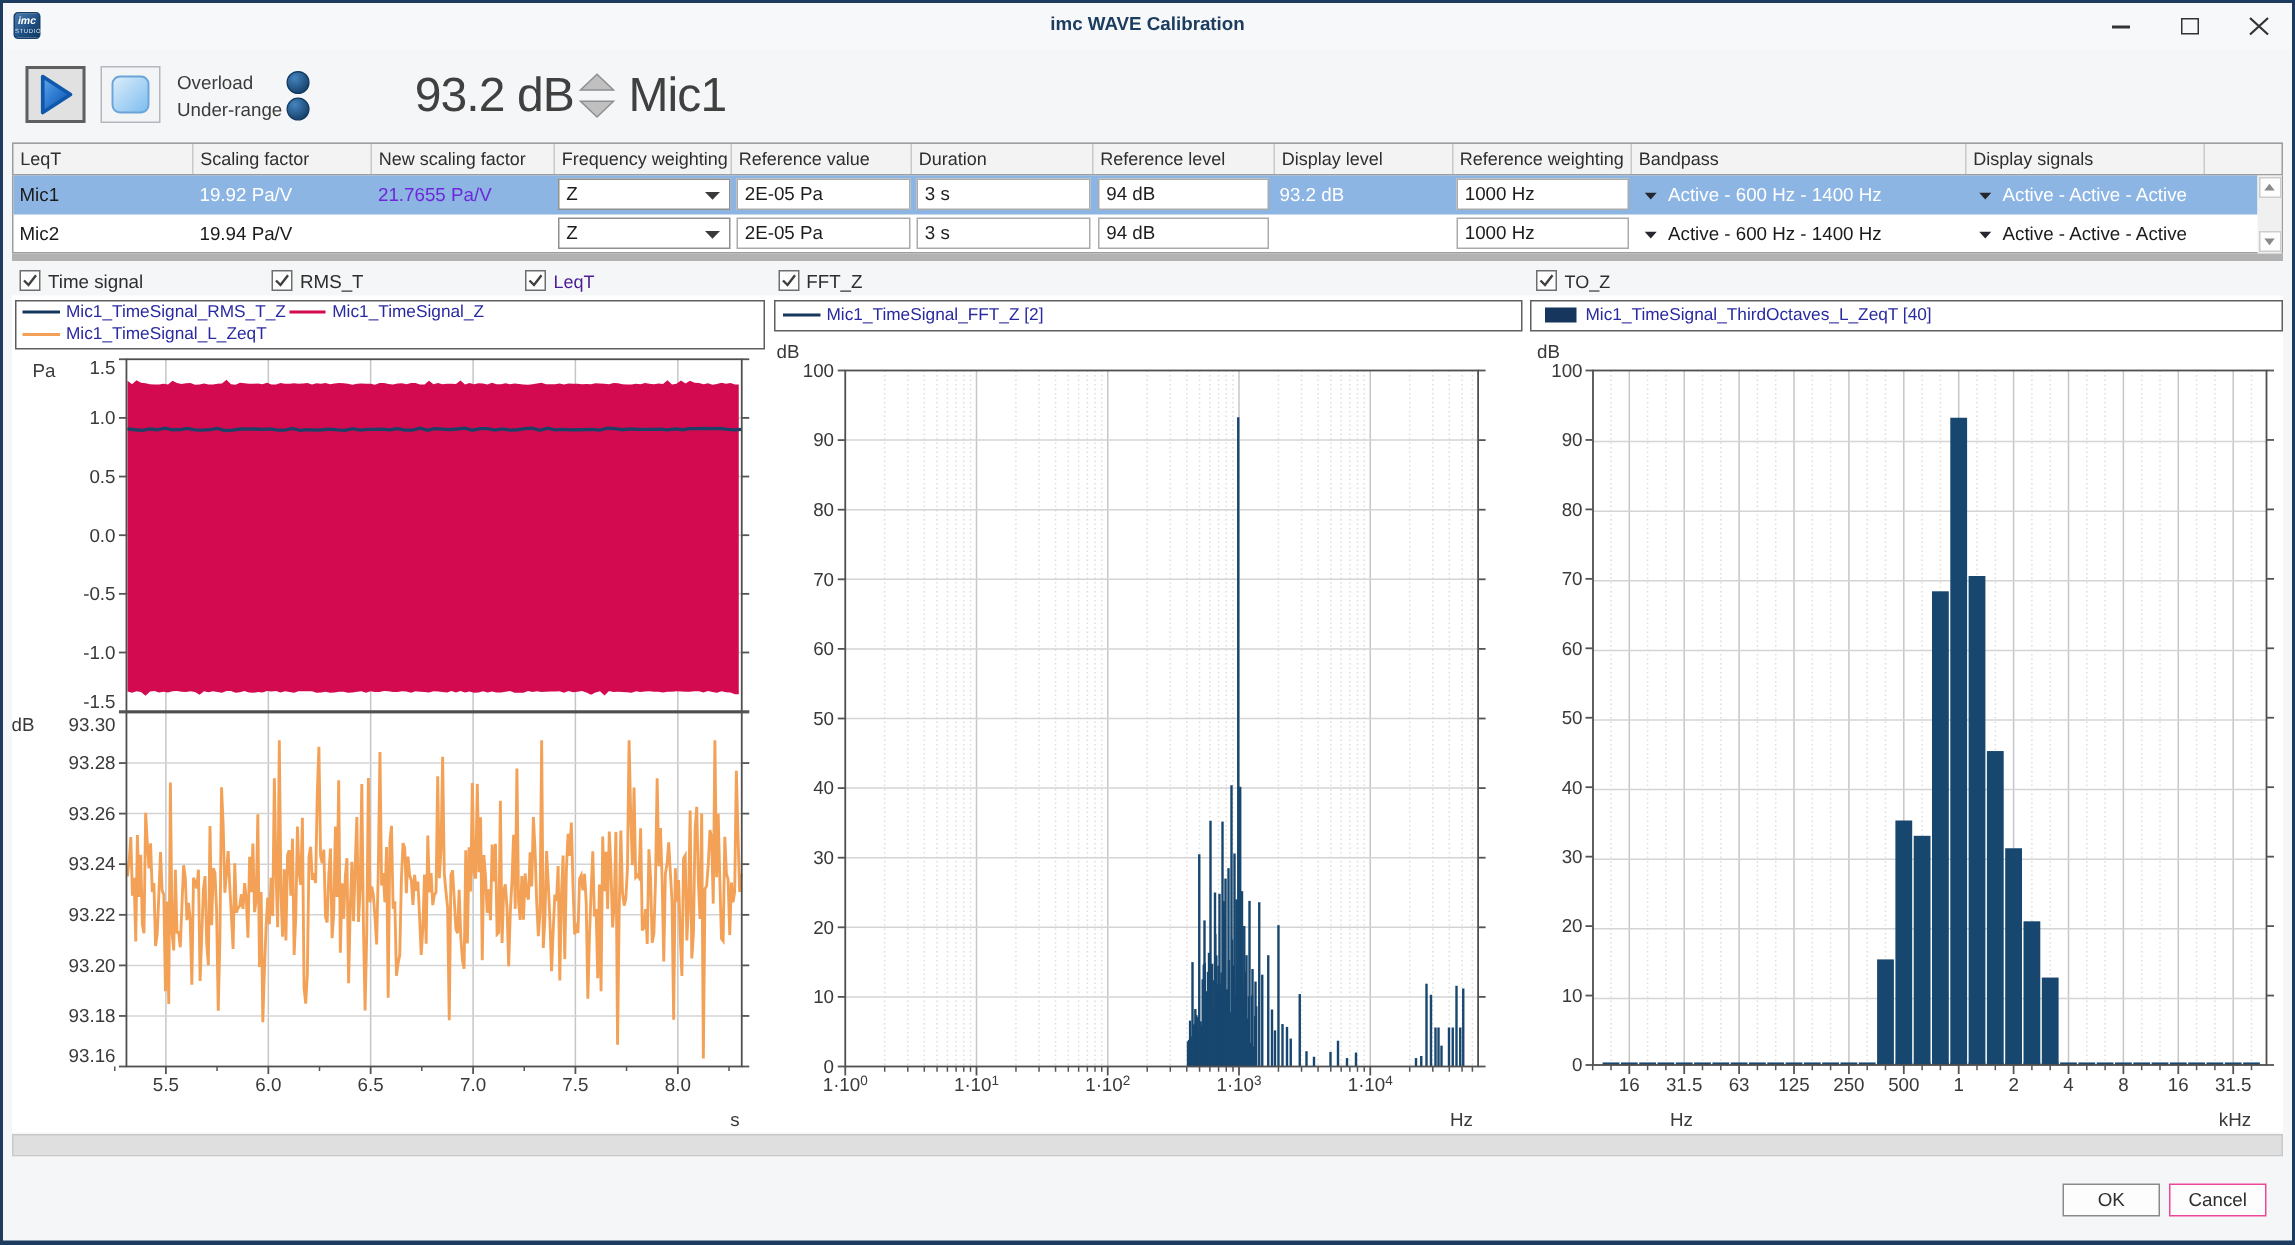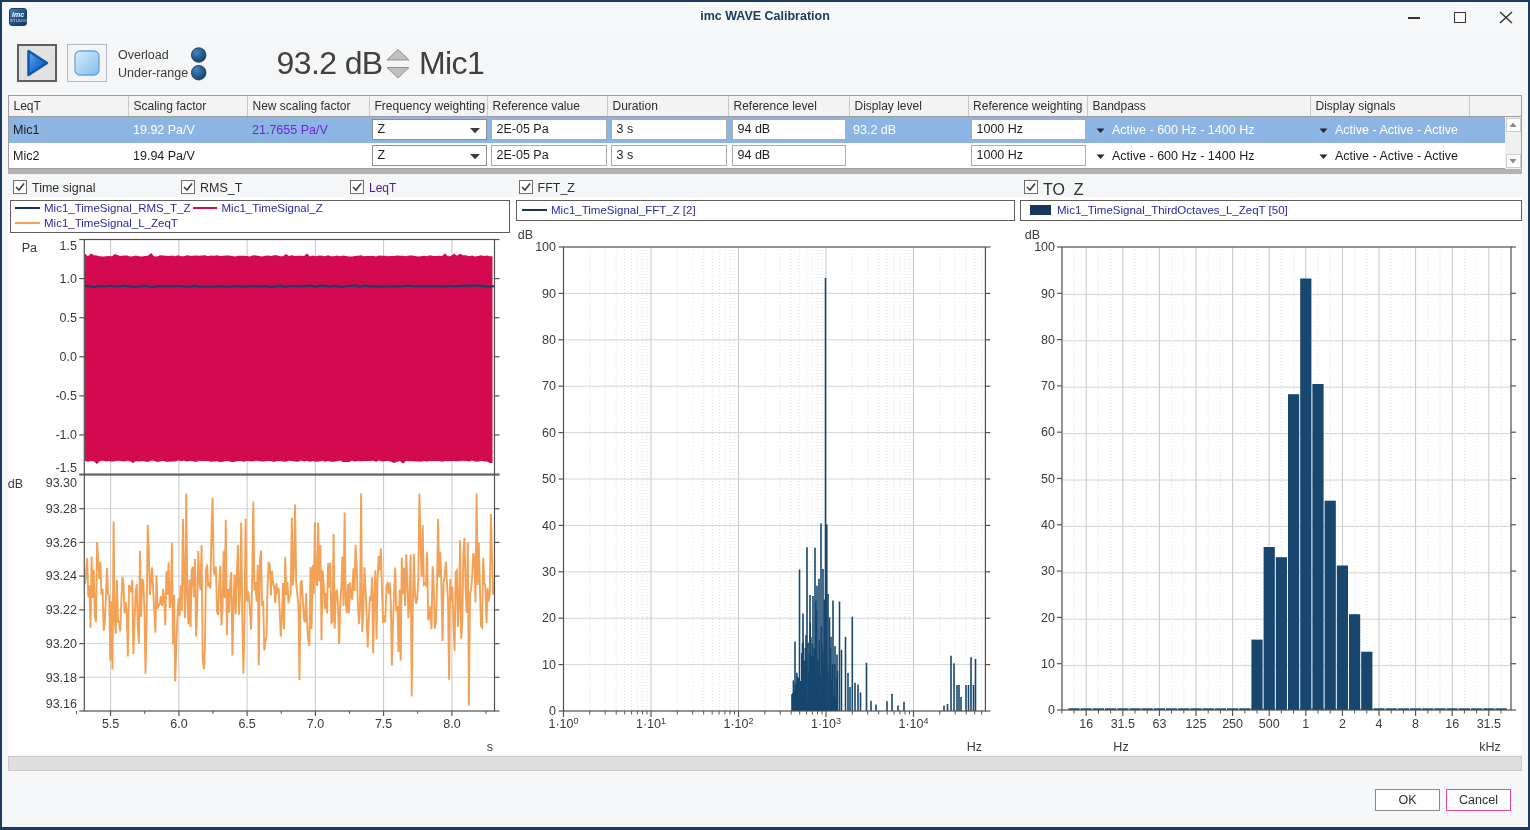--- a/index.html
+++ b/index.html
@@ -153,39 +153,39 @@
 <div class="abs" style="left:369px;top:180.5px;font-size:12px;color:#4c1d95;">LeqT</div>
 <div class="abs" style="left:518.5px;top:180px;width:14px;height:14px;background:#fdfdfd;border:1px solid #6e6e6e;"></div>
 <svg class="abs" style="left:518.5px;top:180px;" width="14" height="14">
     <path d="M3 7 L6 10 L11 3.5" fill="none" stroke="#3f3f3f" stroke-width="1.6"></path>
   </svg>
 <div class="abs" style="left:537.5px;top:180.5px;font-size:12.5px;color:#2e2e2e;">FFT_Z</div>
 <div class="abs" style="left:1024px;top:180px;width:14px;height:14px;background:#fdfdfd;border:1px solid #6e6e6e;"></div>
 <svg class="abs" style="left:1024px;top:180px;" width="14" height="14">
     <path d="M3 7 L6 10 L11 3.5" fill="none" stroke="#3f3f3f" stroke-width="1.6"></path>
   </svg>
-<div class="abs" style="left:1043px;top:180.5px;font-size:16px;color:#2e2e2e;">TO_Z</div>
+<div class="abs" style="left:1043px;top:180.5px;font-size:12px;color:#2e2e2e;">TO_Z</div>
 
 <div class="abs" style="left:8px;top:197px;width:1514px;height:558px;background:#fff;"></div>
 
 <div class="abs" style="left:9.5px;top:199.5px;width:500px;height:33.5px;background:#fff;border:1px solid #5f5f5f;"></div>
 <div class="abs" style="left:14.5px;top:206.5px;width:25px;height:2.5px;background:#17365d;"></div>
 <div class="t" style="left:44px;top:202px;color:#2a2aa0;font-size:11.5px;">Mic1_TimeSignal_RMS_T_Z</div>
 <div class="abs" style="left:193px;top:206.5px;width:24px;height:2.5px;background:#d30a50;"></div>
 <div class="t" style="left:221.5px;top:202px;color:#2a2aa0;font-size:11.5px;">Mic1_TimeSignal_Z</div>
 <div class="abs" style="left:14.5px;top:221.5px;width:25px;height:2.5px;background:#f2a156;"></div>
 <div class="t" style="left:44px;top:217px;color:#2a2aa0;font-size:11.5px;">Mic1_TimeSignal_L_ZeqT</div>
 
 <div class="abs" style="left:516px;top:199.5px;width:499px;height:21.5px;background:#fff;border:1px solid #5f5f5f;"></div>
 <div class="abs" style="left:521.5px;top:208.5px;width:25px;height:2.5px;background:#17365d;"></div>
 <div class="t" style="left:551px;top:203.5px;color:#2a2aa0;font-size:11.5px;">Mic1_TimeSignal_FFT_Z [2]</div>
 
 <div class="abs" style="left:1020px;top:199.5px;width:502px;height:21.5px;background:#fff;border:1px solid #5f5f5f;"></div>
 <div class="abs" style="left:1029.5px;top:205px;width:21px;height:10px;background:#17365d;"></div>
-<div class="t" style="left:1057px;top:203.5px;color:#2a2aa0;font-size:11.5px;">Mic1_TimeSignal_ThirdOctaves_L_ZeqT [50]</div>
+<div class="t" style="left:1057px;top:203.5px;color:#2a2aa0;font-size:11.5px;">Mic1_TimeSignal_ThirdOctaves_L_ZeqT [40]</div>
 
 <svg class="abs" style="left:0;top:0;" width="1530" height="830" font-family="Liberation Sans, sans-serif">
 <line x1="110.6" y1="239.5" x2="110.6" y2="474.1" stroke="#c6c6c6" stroke-width="1.0"></line>
 <line x1="178.9" y1="239.5" x2="178.9" y2="474.1" stroke="#c6c6c6" stroke-width="1.0"></line>
 <line x1="247.1" y1="239.5" x2="247.1" y2="474.1" stroke="#c6c6c6" stroke-width="1.0"></line>
 <line x1="315.4" y1="239.5" x2="315.4" y2="474.1" stroke="#c6c6c6" stroke-width="1.0"></line>
 <line x1="383.6" y1="239.5" x2="383.6" y2="474.1" stroke="#c6c6c6" stroke-width="1.0"></line>
 <line x1="451.9" y1="239.5" x2="451.9" y2="474.1" stroke="#c6c6c6" stroke-width="1.0"></line>
 <line x1="84.3" y1="278.6" x2="494.5" y2="278.6" stroke="#d4d4d4" stroke-width="1.0"></line>
 <line x1="84.3" y1="317.7" x2="494.5" y2="317.7" stroke="#d4d4d4" stroke-width="1.0"></line>

